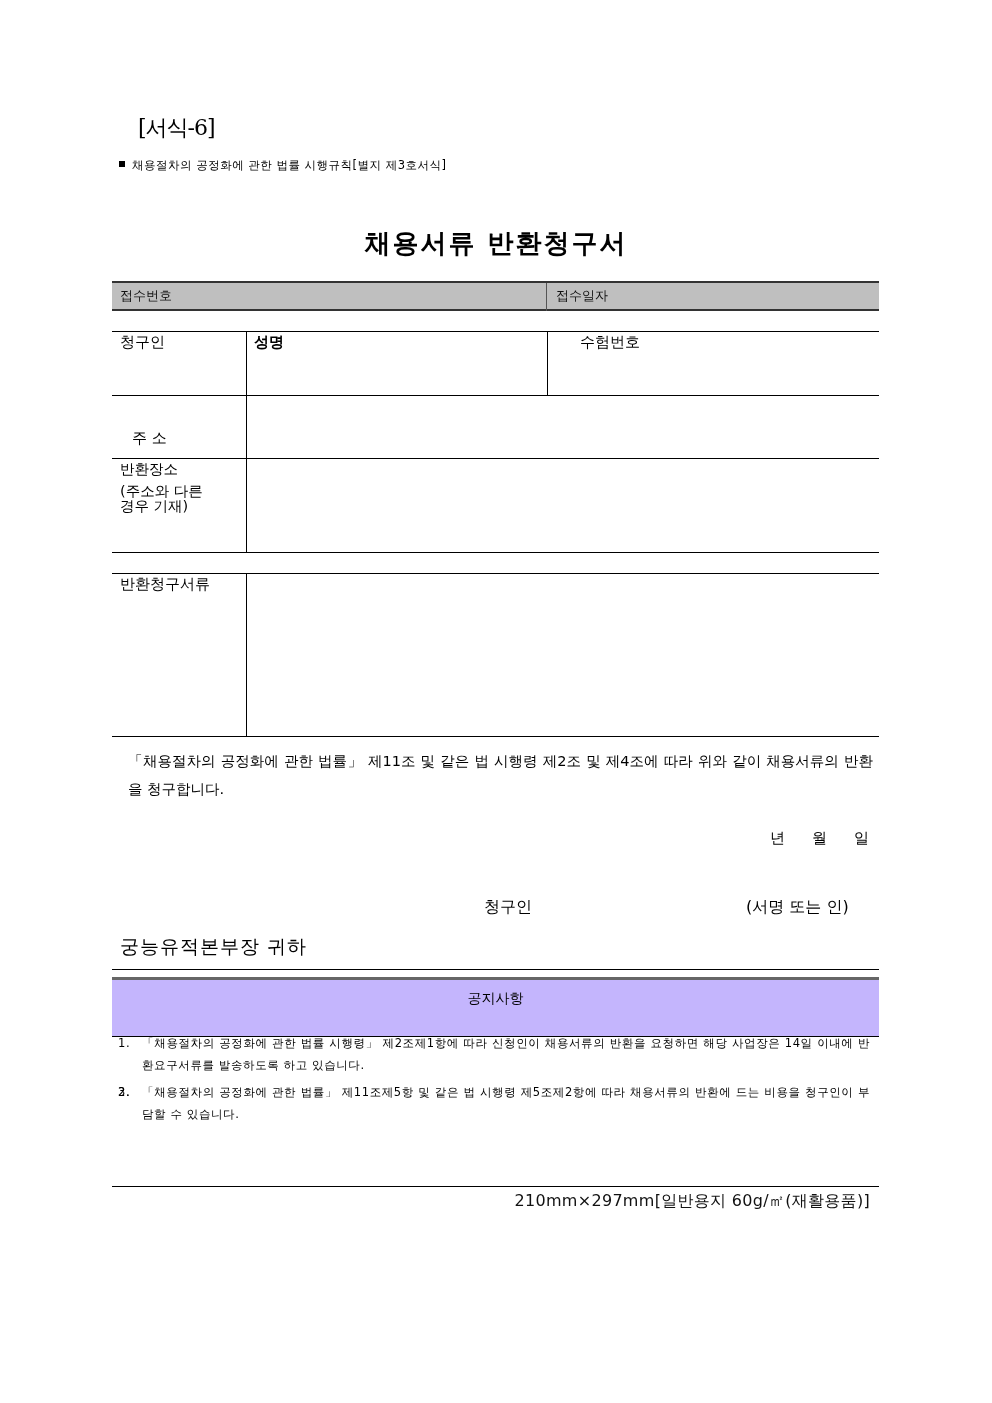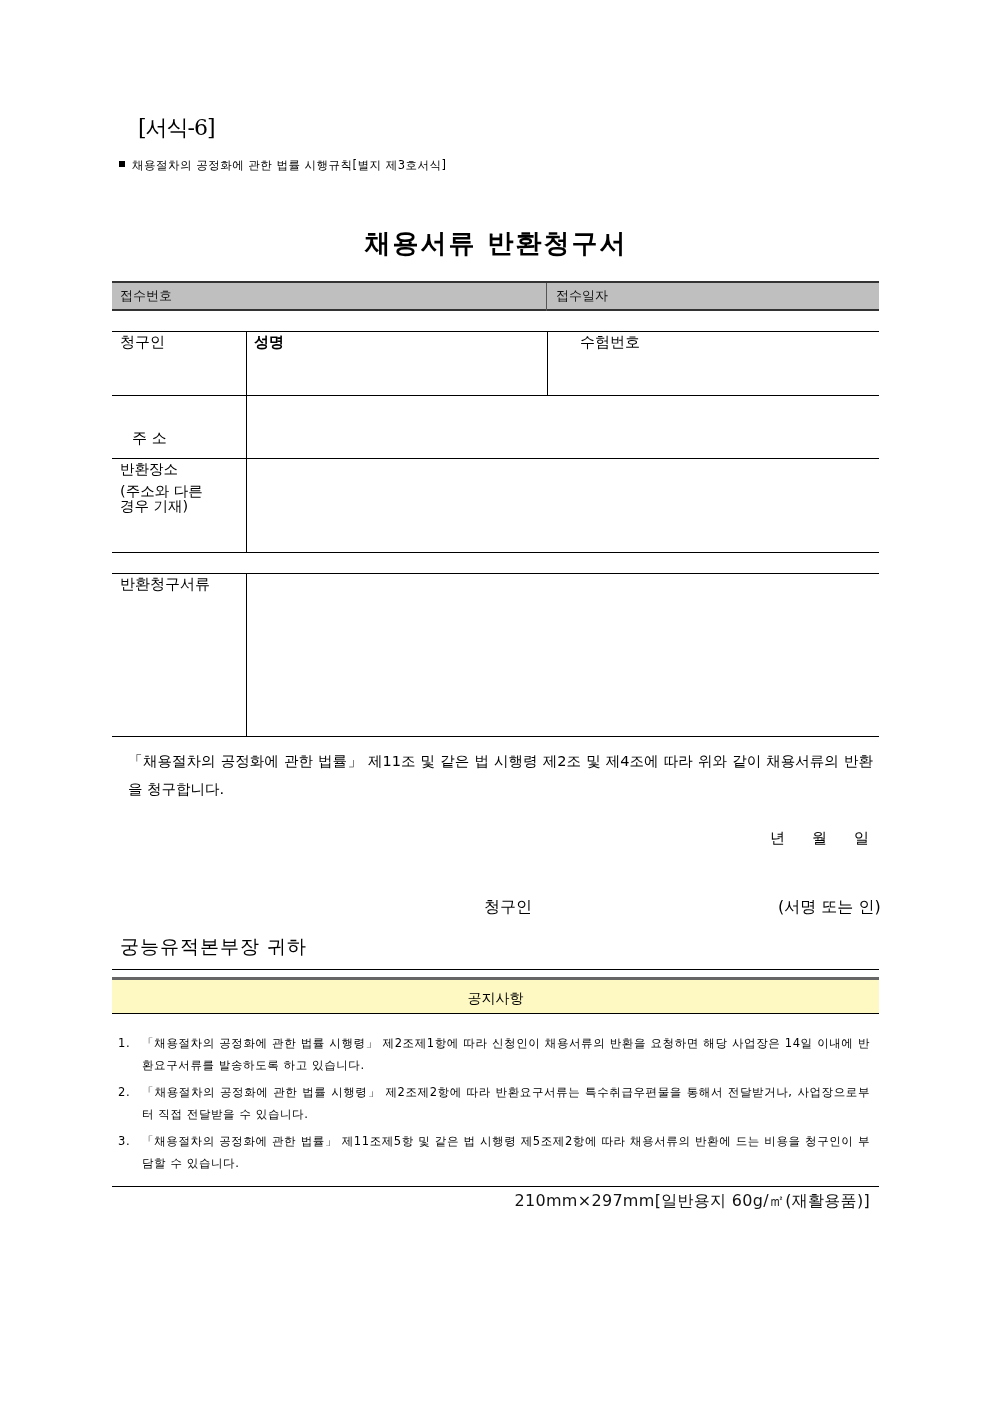--- a/index.html
+++ b/index.html
@@ -21,21 +21,21 @@
 
   .cell-text { position: absolute; font-size: 15px; line-height: 18px; }
   .cell-text.small { font-size: 14.5px; line-height: 17px; }
 
   .statement { position: absolute; left: 128px; top: 747px; width: 745px; font-size: 14.5px; line-height: 28px; text-align: justify; text-align-last: left; }
   .date-line { position: absolute; top: 829px; font-size: 15px; }
   .signer { position: absolute; top: 897px; font-size: 16px; }
   .recipient { position: absolute; left: 120px; top: 934px; font-size: 19px; letter-spacing: 1px; }
 
   .notice-top-rule { position: absolute; left: 112px; top: 969px; width: 767px; border-top: 1px solid #000; }
-  .notice-bar { position: absolute; left: 112px; top: 977px; width: 767px; height: 37px; background: #fef9c3;
+  .notice-bar { position: absolute; left: 112px; top: 977px; width: 767px; height: 60px; background: #c4b5fd;
                 border-top: 3px solid #666; border-bottom: 1px solid #000; box-sizing: border-box; }
   .notice-bar .label { position: absolute; left: 0; right: 0; top: 10px; text-align: center; font-size: 14px; }
 
   .notice-list { position: absolute; left: 118px; top: 1032px; width: 752px; font-size: 11.5px; letter-spacing: 0.6px; }
   .notice-item { position: relative; padding-left: 24px; line-height: 22px; margin-bottom: 5px; text-align: justify; }
   .notice-item .num { position: absolute; left: 0; top: 0; }
 
   .footer-rule { position: absolute; left: 112px; top: 1186px; width: 767px; border-top: 1px solid #000; }
   .footer-spec { position: absolute; right: 122px; top: 1191px; font-size: 16px; letter-spacing: 0.3px; color: #111; }
 </style>
@@ -80,37 +80,36 @@
 <div class="abs" style="left:248px; top:575px; width:630px; height:158px;"></div>
 <div class="hr" style="top:736px;"></div>
 
 <div class="statement">「채용절차의 공정화에 관한 법률」 제11조 및 같은 법 시행령 제2조 및 제4조에 따라 위와 같이 채용서류의 반환을 청구합니다.</div>
 
 <div class="date-line" style="left:770px;">년</div>
 <div class="date-line" style="left:812px;">월</div>
 <div class="date-line" style="left:854px;">일</div>
 
 <div class="signer" style="left:484px;">청구인</div>
-<div class="signer" style="left:746px;margin-left:32px;">(서명 또는 인)</div>
+<div class="signer" style="left:746px;">(서명 또는 인)</div>
 
 <div class="recipient">궁능유적본부장 귀하</div>
 
 <div class="notice-top-rule"></div>
 <div class="notice-bar">
   <div class="label">공지사항</div>
 </div>
 
 <div class="notice-list">
   <div class="notice-item">
     <span class="num">1.</span>
     <span>「채용절차의 공정화에 관한 법률 시행령」 제2조제1항에 따라 신청인이 채용서류의 반환을 요청하면 해당 사업장은 14일 이내에 반환요구서류를 발송하도록 하고 있습니다.</span>
   </div>
   <div class="notice-item">
     <span class="num">2.</span>
-    <span>「채용절차의 공정화에 관한 법률 시행령」 제2조제2항에 따라 반환요구서류는 특수취급우편물을 통해서 전달받거나, 사업장으로부터 직접 전달받을 수 있습니다.</span>
   </div>
   <div class="notice-item">
     <span class="num">3.</span>
     <span>「채용절차의 공정화에 관한 법률」 제11조제5항 및 같은 법 시행령 제5조제2항에 따라 채용서류의 반환에 드는 비용을 청구인이 부담할 수 있습니다.</span>
   </div>
 </div>
 
 <div class="footer-rule"></div>
 <div class="footer-spec">210mm×297mm[일반용지 60g/㎡(재활용품)]</div>
 

